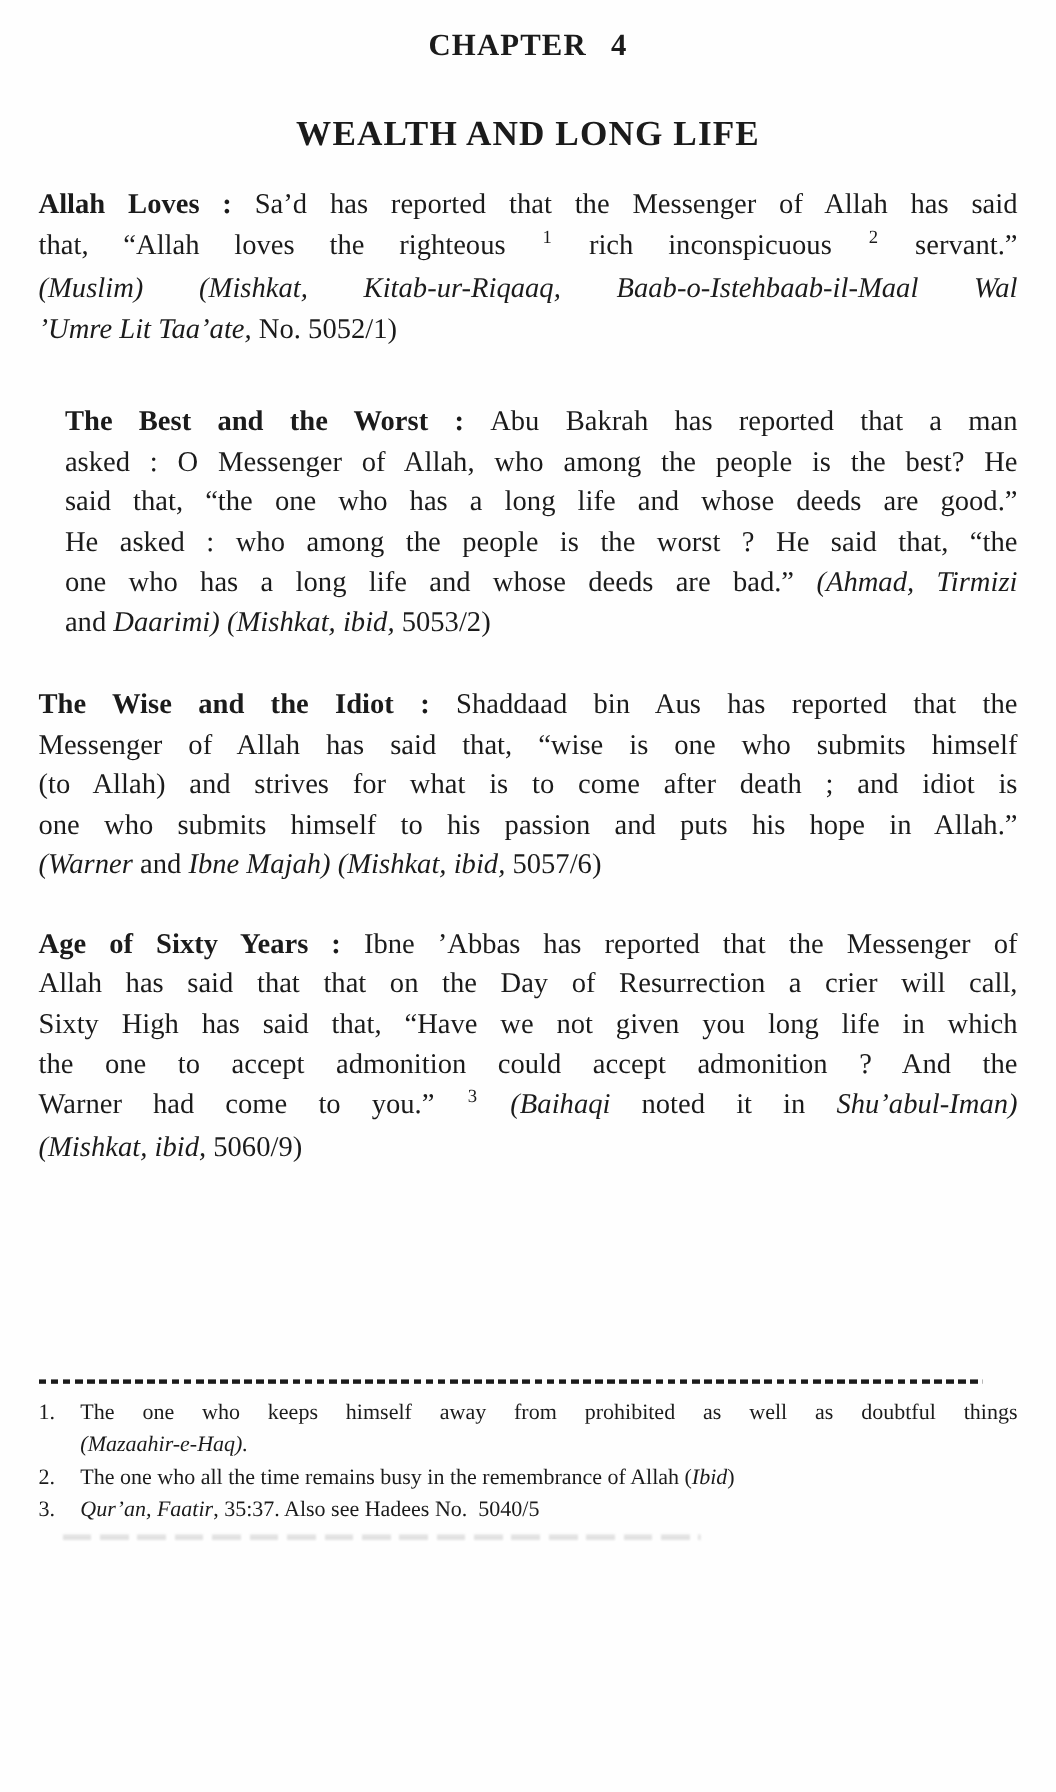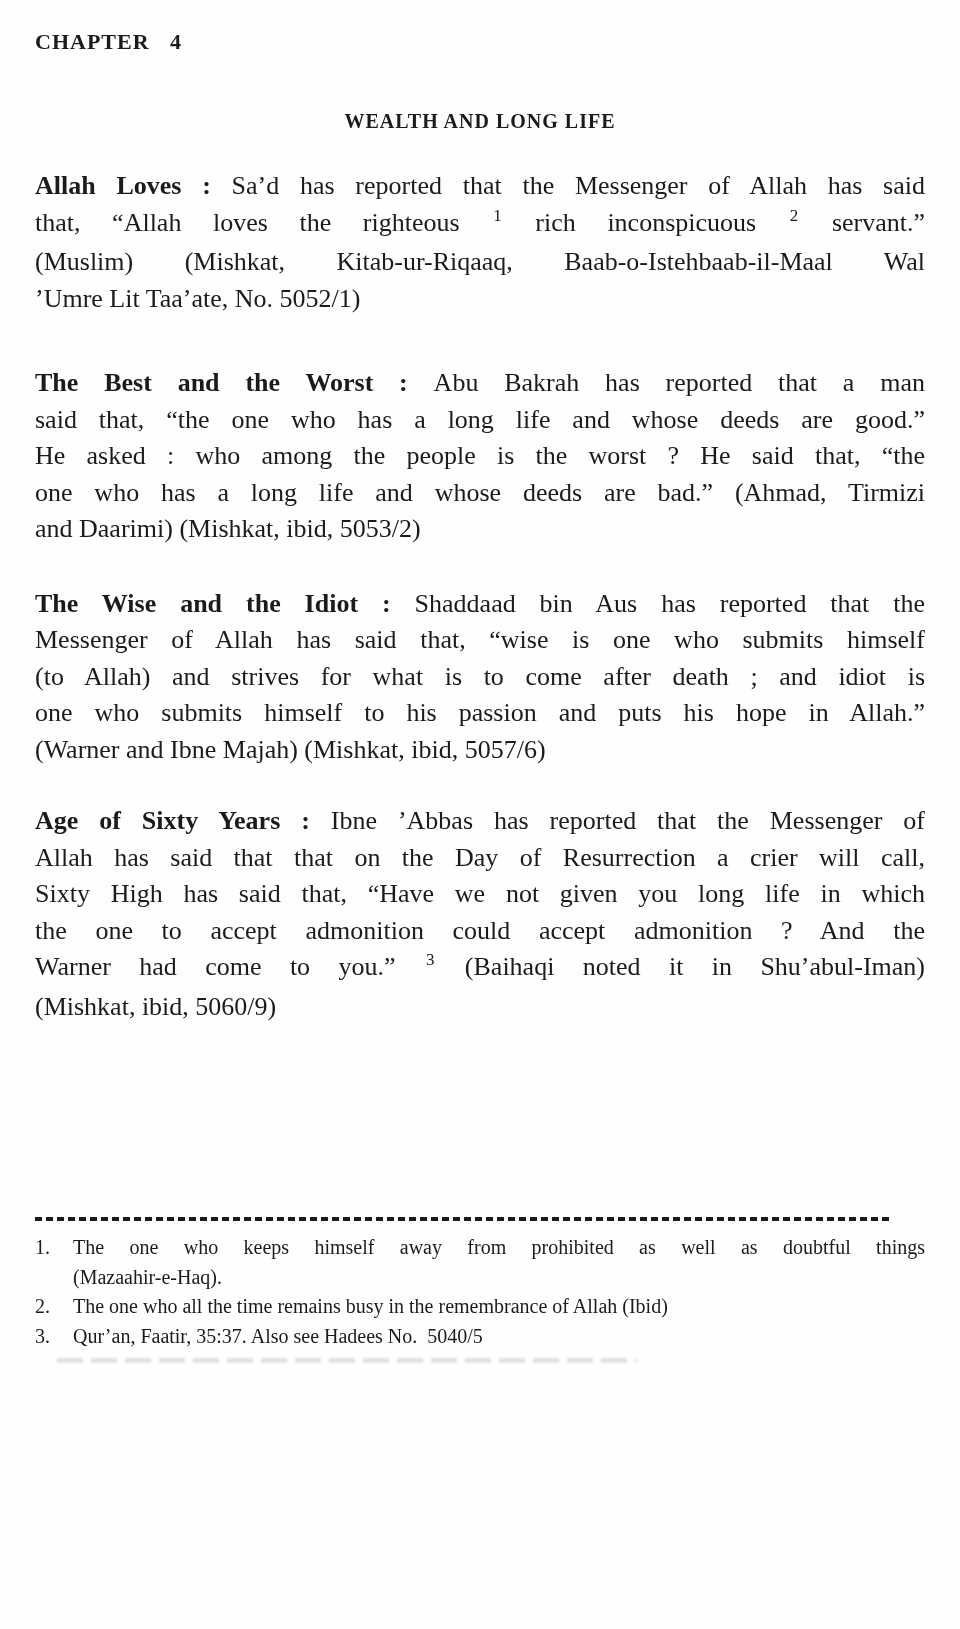--- a/index.html
+++ b/index.html
@@ -4,37 +4,37 @@
 <style>
   html,body{margin:0;padding:0;}
   body{
     width:960px;height:1629px;overflow:hidden;
     background:#fefefe;color:#1b1b1b;
     font-family:"Liberation Serif","DejaVu Serif",serif;
     position:relative;
   }
   .page{padding:0 35px;box-sizing:border-box;width:960px;}
   .title{
-    text-align:left;font-weight:bold;font-size:22px;line-height:34px;
+    text-align:center;font-weight:bold;font-size:28px;line-height:34px;
     margin-top:25px;letter-spacing:1px;word-spacing:14px;
   }
   .subtitle{
-    text-align:center;font-weight:bold;font-size:20px;line-height:34px;
+    text-align:center;font-weight:bold;font-size:32px;line-height:34px;
     margin-top:45px;letter-spacing:1px;
   }
   .para{font-size:26px;line-height:36.5px;}
   #para-1{margin-top:30px;}
-  #para-2{margin-top:48px;}
+  #para-2{margin-top:48px;margin-left:24px;}
   #para-3{margin-top:38px;}
   #para-4{margin-top:35px;}
   .line{text-align:justify;text-align-last:justify;}
   .line.last{text-align-last:left;}
   .line.indent{padding-left:38px;}
   .b{font-weight:bold;}
-  .i{}
+  .i{font-style:italic;}
   .sup{font-size:17px;position:relative;top:-10px;padding:0 2px;}
   .num{display:inline-block;width:38px;}
   .divider{
     margin-top:192px;height:4px;width:858px;
     background:repeating-linear-gradient(90deg,#1b1b1b 0 7px,transparent 7px 11px);
   }
   .footnotes{font-size:20px;line-height:29.5px;margin-top:12px;}
   .artifact{
     margin-top:7px;margin-left:22px;height:5px;width:580px;opacity:.28;
     background:repeating-linear-gradient(90deg,#9a9a9a 0 26px,transparent 26px 34px);
@@ -52,20 +52,21 @@
 
   <div class="para" id="para-1">
       <div class="line"><span class="b">Allah Loves : </span><span>Sa’d has reported that the Messenger of Allah has said</span></div>
       <div class="line"><span>that, “Allah loves the righteous </span><span class="sup">1</span><span> rich inconspicuous </span><span class="sup">2</span><span> servant.”</span></div>
       <div class="line"><span class="i">(Muslim) (Mishkat, Kitab-ur-Riqaaq, Baab-o-Istehbaab-il-Maal Wal</span></div>
       <div class="line last"><span class="i">’Umre Lit Taa’ate,</span><span> No. 5052/1)</span></div>
     </div>
 
   <div class="para" id="para-2">
       <div class="line"><span class="b">The Best and the Worst : </span><span>Abu Bakrah has reported that a man</span></div>
+      <div class="line"><span>asked : O Messenger of Allah, who among the people is the best? He</span></div>
       <div class="line"><span>said that, “the one who has a long life and whose deeds are good.”</span></div>
       <div class="line"><span>He asked : who among the people is the worst ? He said that, “the</span></div>
       <div class="line"><span>one who has a long life and whose deeds are bad.” </span><span class="i">(Ahmad, Tirmizi</span></div>
       <div class="line last"><span>and </span><span class="i">Daarimi) (Mishkat, ibid,</span><span> 5053/2)</span></div>
     </div>
 
   <div class="para" id="para-3">
       <div class="line"><span class="b">The Wise and the Idiot : </span><span>Shaddaad bin Aus has reported that the</span></div>
       <div class="line"><span>Messenger of Allah has said that, “wise is one who submits himself</span></div>
       <div class="line"><span>(to Allah) and strives for what is to come after death ; and idiot is</span></div>

